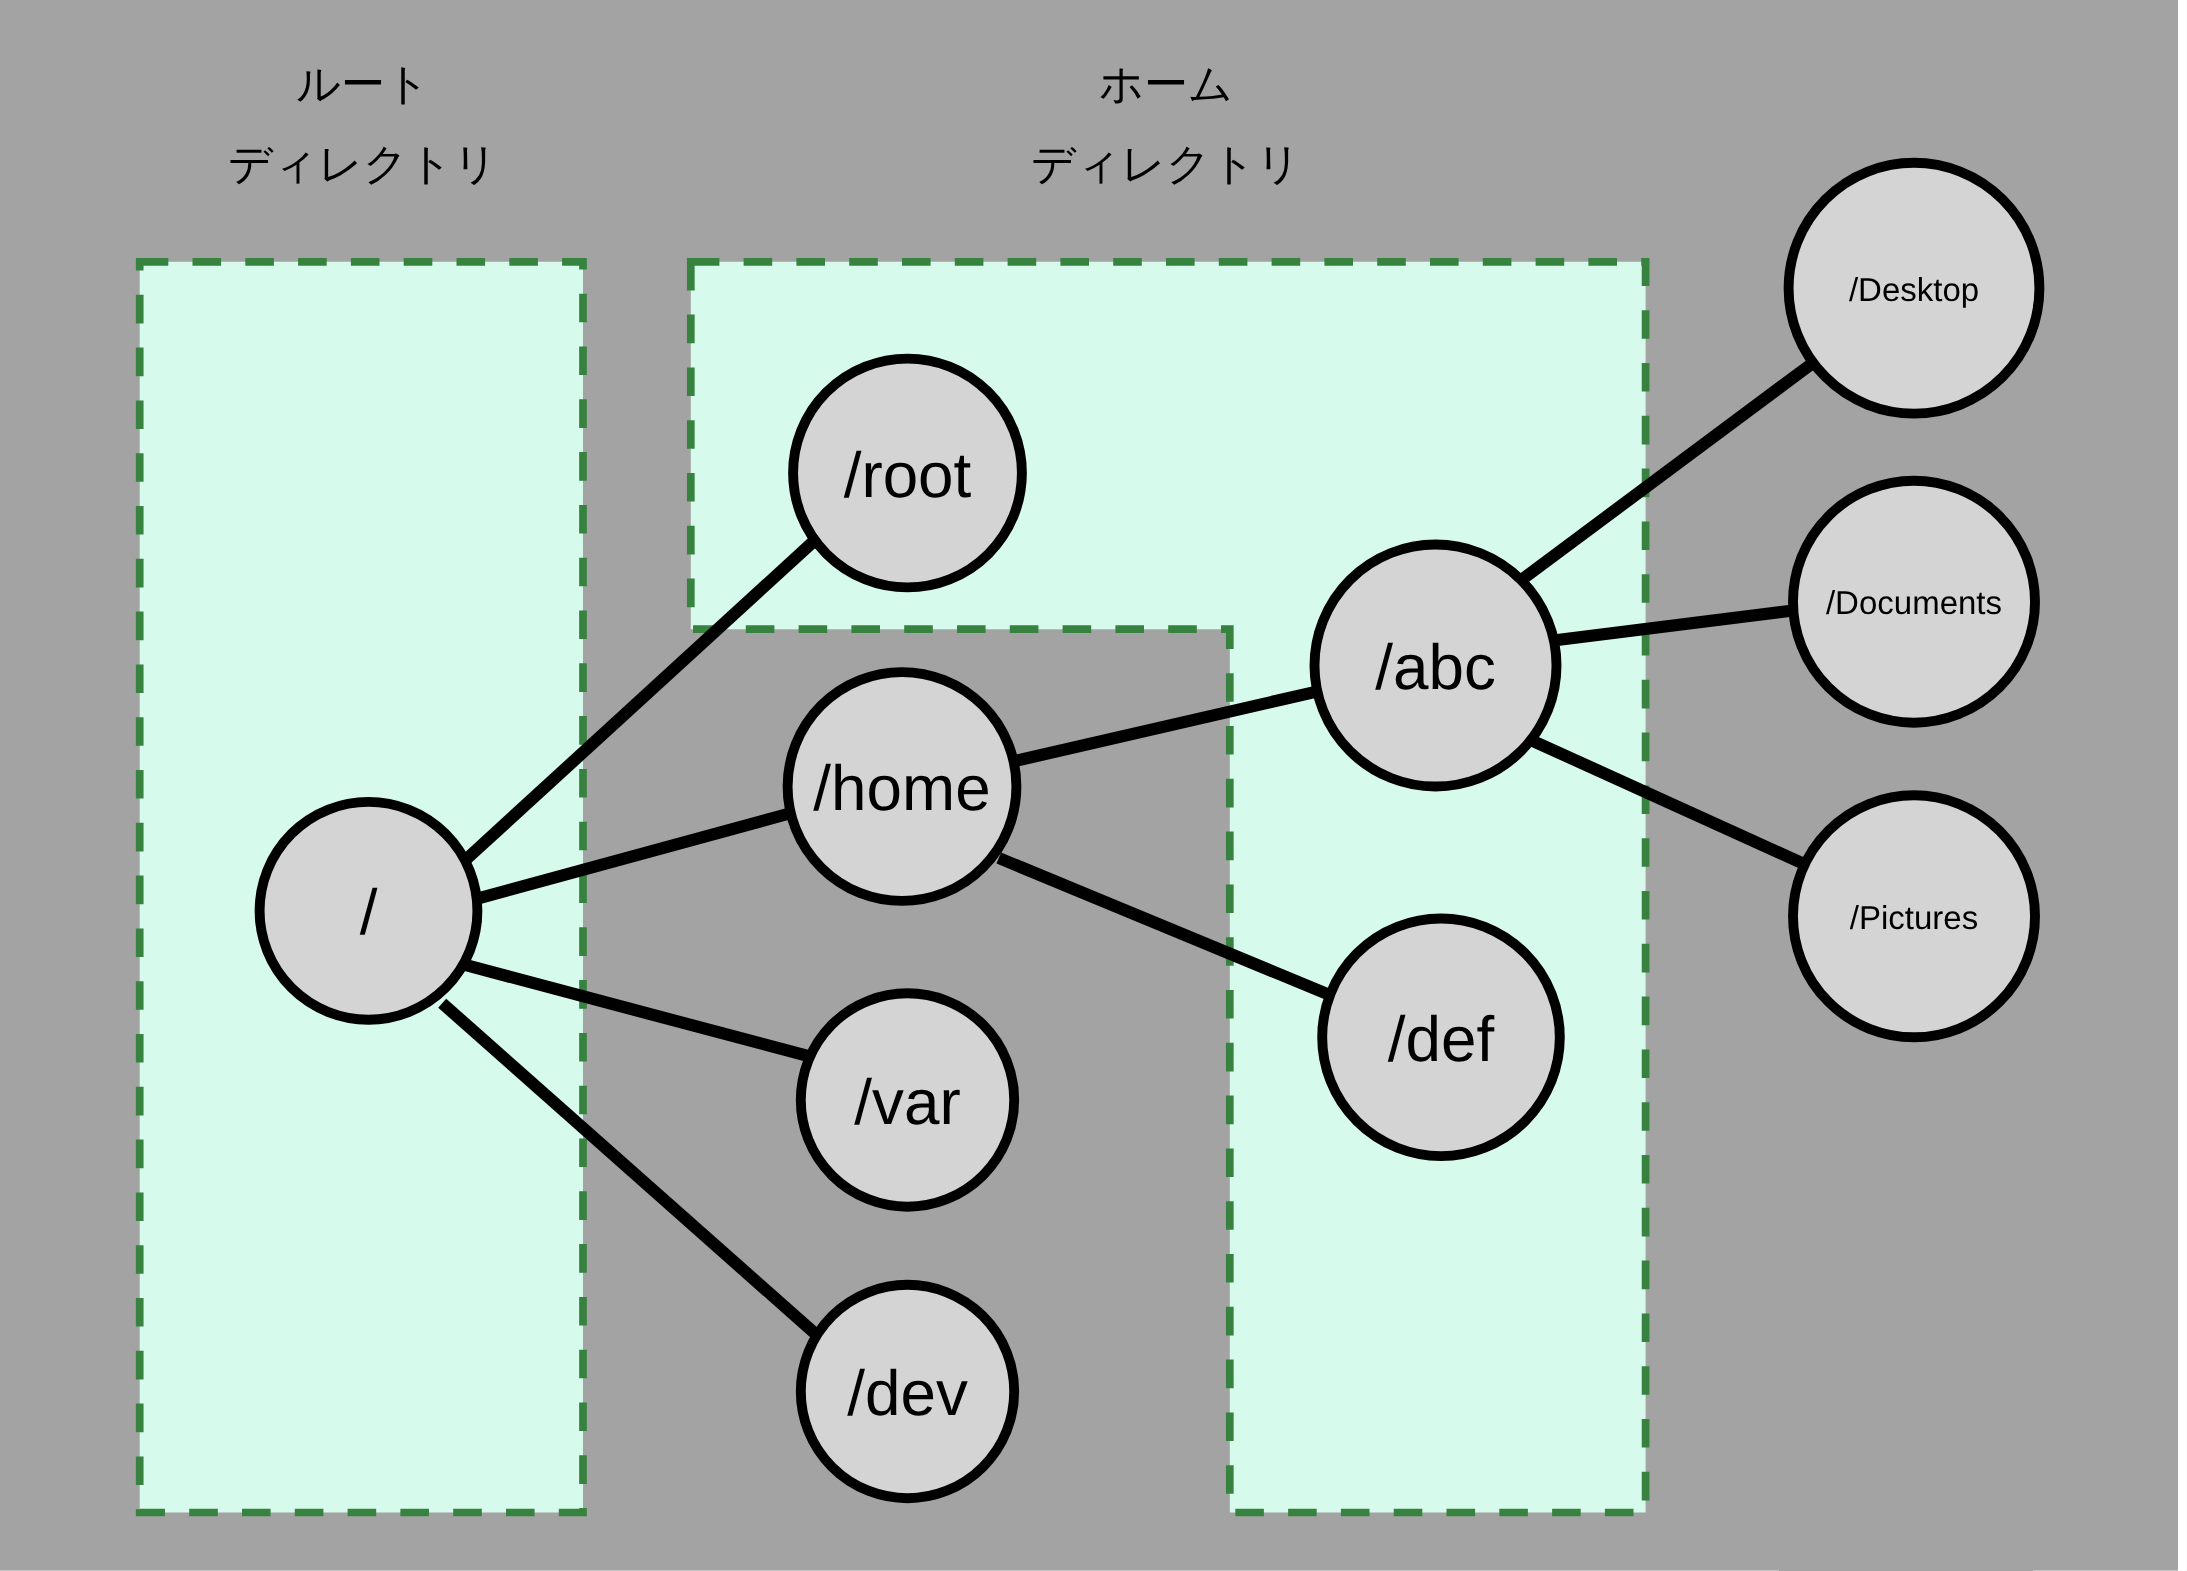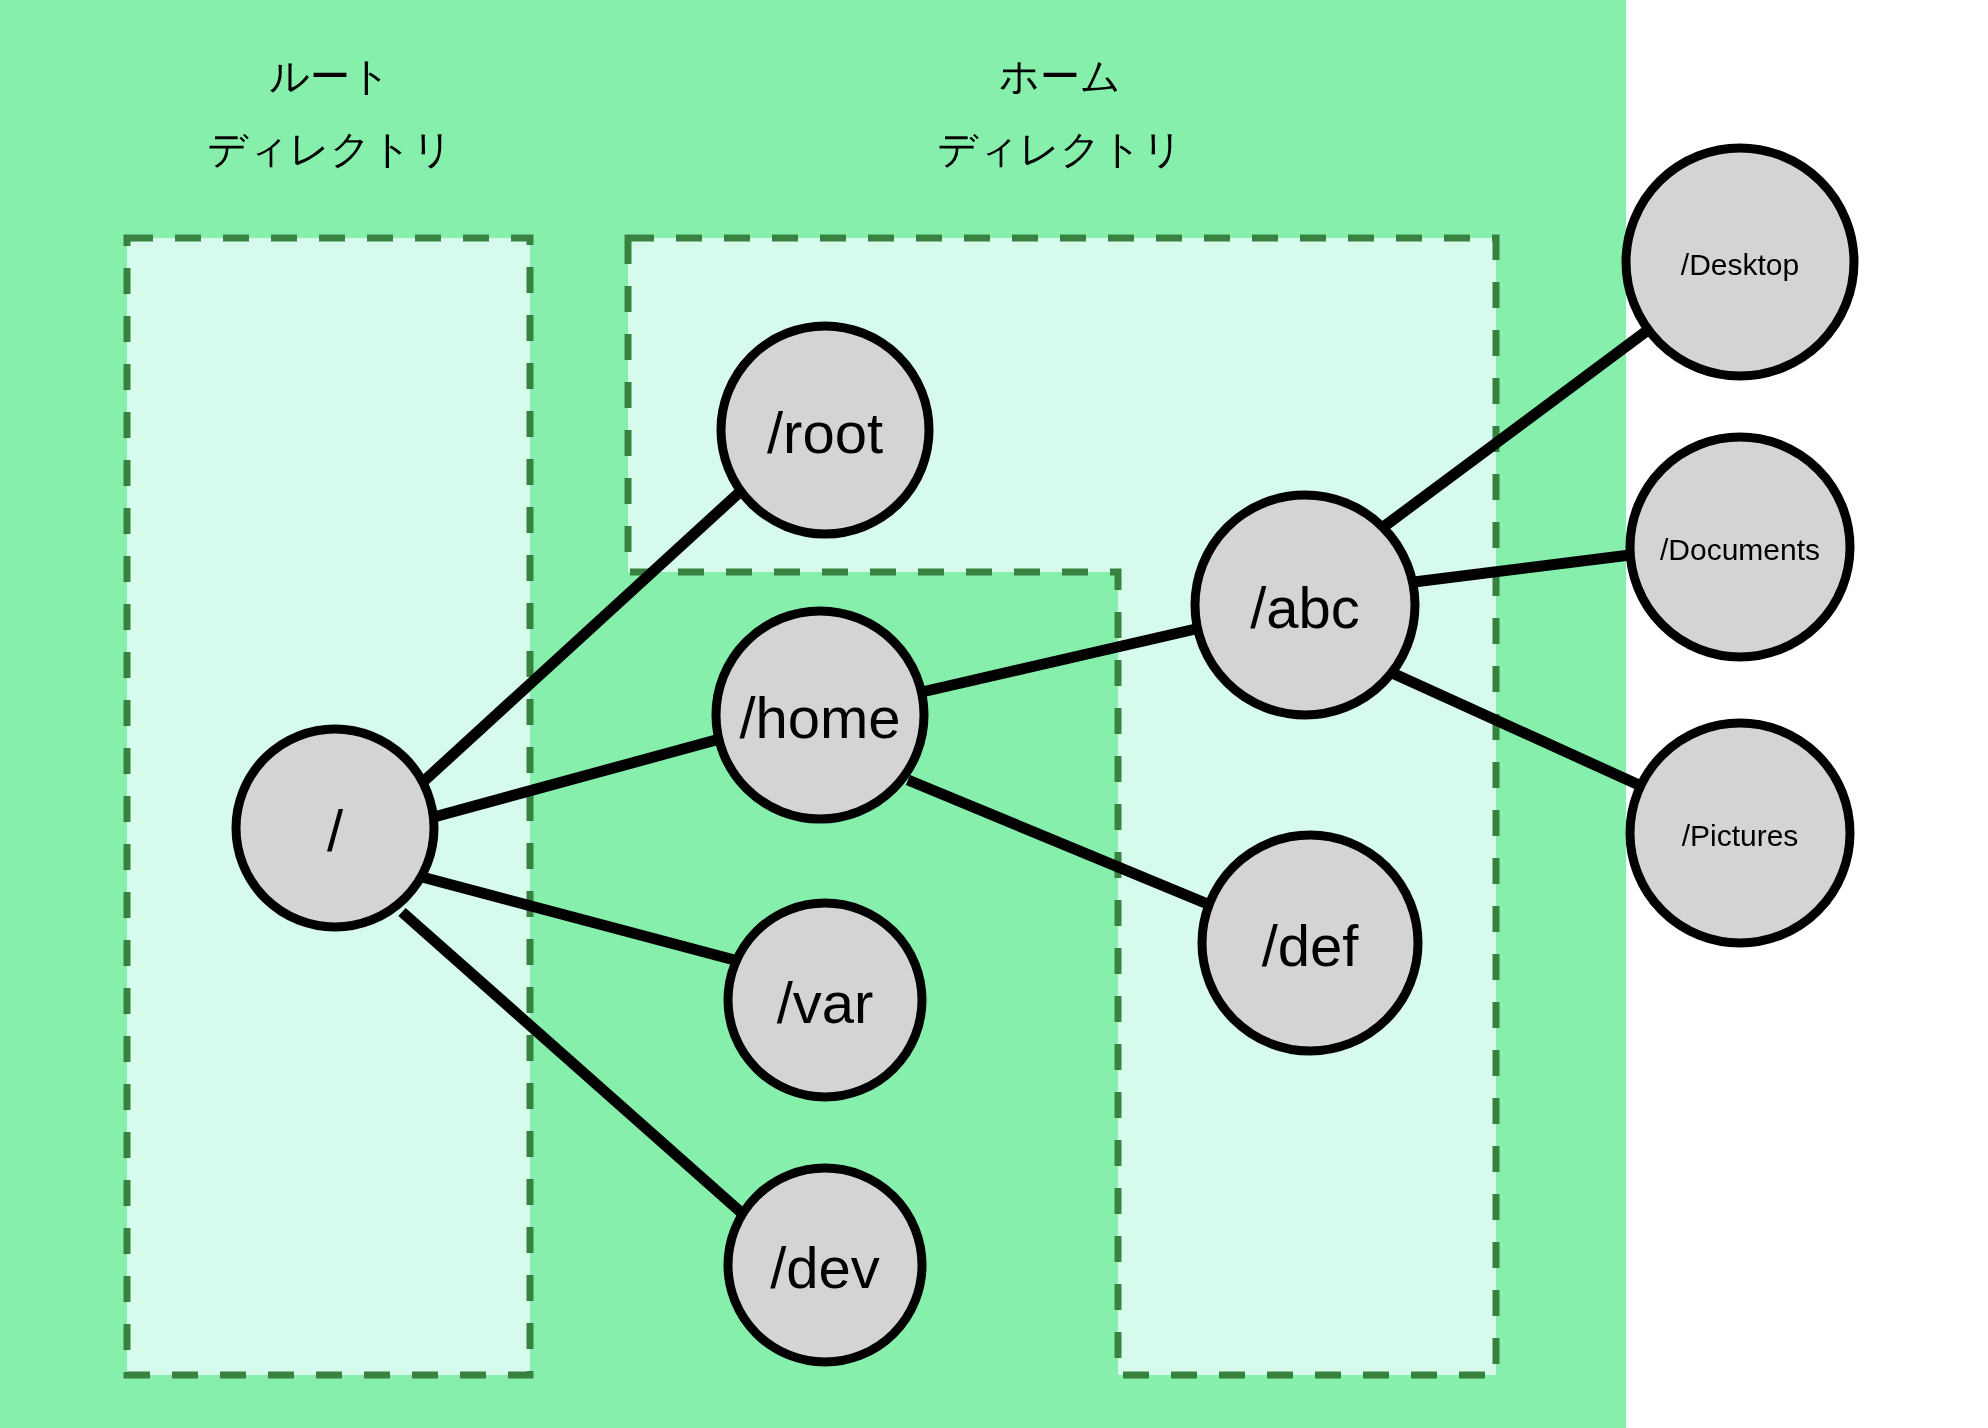--- a/index.html
+++ b/index.html
@@ -9,23 +9,23 @@
     background: #ffffff;
   }
   body {
     font-family: "Liberation Sans", sans-serif;
     width: 1988px;
     height: 1428px;
     overflow: hidden;
   }
   #stage {
     position: relative;
-    width: 1626px;
+    width: 1980px;
     height: 1428px;
-    background: #86efac;
+    background: #a3a3a3;
   }
   #diagram-svg {
     position: absolute;
     top: 0;
     left: 0;
     width: 1988px;
     height: 1428px;
   }
   .region-label {
     font-size: 40px;

